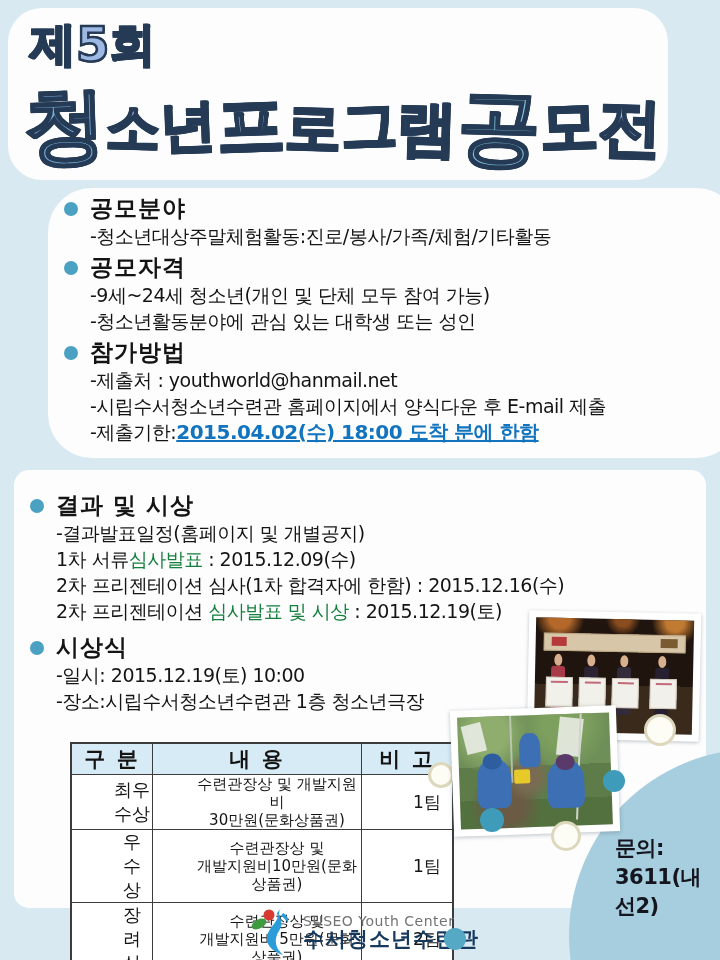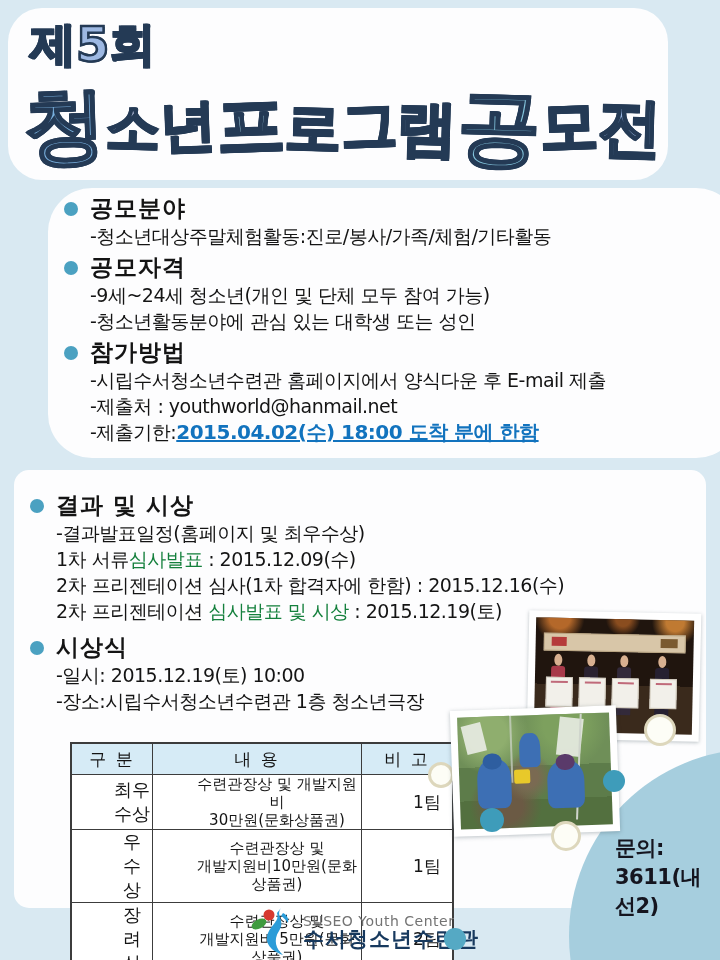--- a/index.html
+++ b/index.html
@@ -36,21 +36,21 @@
   .sec-head{font-size:23px;font-weight:bold;line-height:30px;letter-spacing:1px;}
   .sec + .sec{margin-top:3px;}
   .sec-line{font-size:19px;line-height:26px;letter-spacing:-0.5px;}
   .seg-cyan{color:#15803d;}
   .seg-link{color:#1273be;font-weight:bold;text-decoration:underline;font-size:20px;}
   .blockgap{height:8px;}
 
   
   .award-table{border-collapse:collapse;margin:28px 0 0 56px;border:2.5px solid #3c3c3c;background:#fff;}
   .award-table th,.award-table td{border:1.5px solid #3c3c3c;text-align:center;vertical-align:middle;padding:0;}
-  .award-table th{background:#d6ebf6;font-size:17px;font-weight:normal;height:30px;letter-spacing:2px;}
+  .award-table th{background:#d6ebf6;font-size:21px;font-weight:bold;height:30px;letter-spacing:2px;}
   .col-grade{width:80px;}
   .col-content{width:208px;}
   .col-note{width:90px;}
   .award-table td{height:38px;padding-left:40px;}
   .grade-cell{font-size:18px;}
   .content-cell{font-size:15px;line-height:18px;white-space:pre-line;}
   .note-cell{font-size:17px;}
 
   
   .photo{position:absolute;background:#fff;padding:7px;box-sizing:border-box;box-shadow:0 1px 4px rgba(60,80,90,.35);}
@@ -155,31 +155,31 @@
       </div>
       <div class="sec">
         <span class="bullet"></span>
         <div class="sec-head">공모자격</div>
         <div class="sec-line"><span>-9세~24세 청소년(개인 및 단체 모두 참여 가능)</span></div>
         <div class="sec-line"><span>-청소년활동분야에 관심 있는 대학생 또는 성인</span></div>
       </div>
       <div class="sec">
         <span class="bullet"></span>
         <div class="sec-head">참가방법</div>
+        <div class="sec-line"><span>-제출처 : youthworld@hanmail.net</span></div>
         <div class="sec-line"><span>-시립수서청소년수련관 홈페이지에서 양식다운 후 E-mail 제출</span></div>
-        <div class="sec-line"><span>-제출처 : youthworld@hanmail.net</span></div>
         <div class="sec-line"><span>-제출기한:</span><span class="seg-link">2015.04.02(수) 18:00 도착 분에 한함</span></div>
       </div>
     </div>
 
   <div class="card card2" id="resultsCard">
       <div class="sec">
         <span class="bullet"></span>
         <div class="sec-head">결과 및 시상</div>
-        <div class="sec-line"><span>-결과발표일정(홈페이지 및 최우수상)</span></div>
+        <div class="sec-line"><span>-결과발표일정(홈페이지 및 개별공지)</span></div>
         <div class="sec-line"><span>1차 서류</span><span class="seg-cyan">심사발표</span><span> : 2015.12.09(수)</span></div>
         <div class="sec-line"><span>2차 프리젠테이션 심사(1차 합격자에 한함) : 2015.12.16(수)</span></div>
         <div class="sec-line"><span>2차 프리젠테이션 </span><span class="seg-cyan">심사발표 및 시상</span><span> : 2015.12.19(토)</span></div>
       </div>
       <div class="blockgap"></div>
       <div class="sec">
         <span class="bullet"></span>
         <div class="sec-head">시상식</div>
         <div class="sec-line"><span>-일시: 2015.12.19(토)  10:00</span></div>
         <div class="sec-line"><span>-장소:시립수서청소년수련관 1층 청소년극장</span></div>

